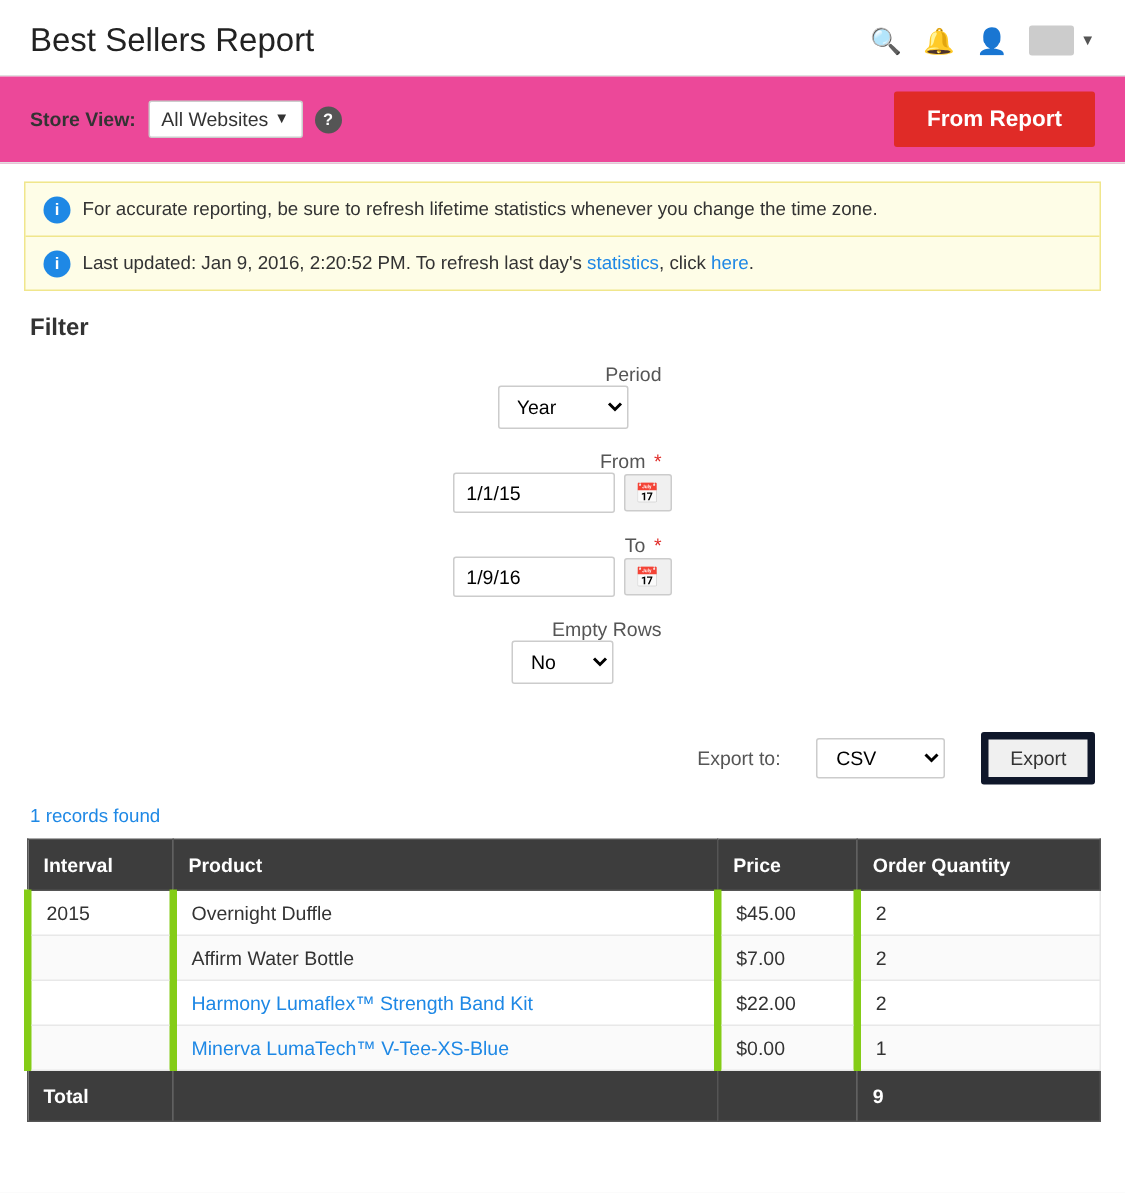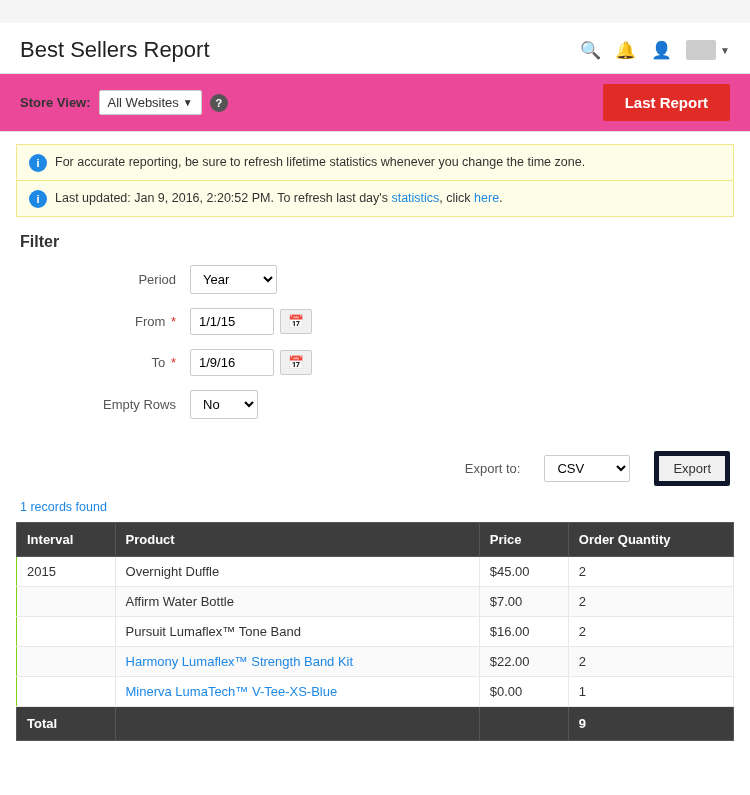--- a/index.html
+++ b/index.html
@@ -8,21 +8,20 @@
     .page-wrapper { background: #fff; max-width: 750px; margin: 0 auto; min-height: 795px; }
 
     
     .page-header {
       display: flex;
       align-items: center;
       justify-content: space-between;
       padding: 14px 20px 10px 20px;
       border-bottom: 1px solid #e0e0e0;
       background: #fff;
-      margin-top: 23px;
     }
     .page-title { font-size: 22px; font-weight: 300; color: #222; }
     .header-icons { display: flex; align-items: center; gap: 14px; }
     .header-icon { font-size: 17px; color: #555; cursor: pointer; }
     .user-block { display: flex; align-items: center; gap: 4px; font-size: 13px; color: #555; }
     .user-avatar { width: 30px; height: 20px; background: #ccc; border-radius: 2px; display: inline-block; }
 
     
     .store-view-bar {
       background: #ec4899;
@@ -63,35 +62,35 @@
       display: flex; align-items: center; justify-content: center; margin-top: 1px;
     }
     .info-text { font-size: 12.5px; color: #333; line-height: 1.5; }
     .info-text a { color: #1e88e5; text-decoration: none; }
 
     
     .filter-section { padding: 16px 20px 10px 20px; }
     .filter-title { font-size: 16px; font-weight: bold; margin-bottom: 14px; }
     .filter-form { padding: 0 10px; }
     .filter-row {
-      display: flex; align-items: center; margin-bottom: 14px;
+      display: flex; align-items: center; margin-bottom: 14px; flex-direction: column;
     }
     .filter-label {
       width: 160px; text-align: right; padding-right: 14px;
       font-size: 13px; color: #555;
     }
     .required-star { color: #e02b27; margin-left: 2px; }
     .filter-control { display: flex; align-items: center; gap: 6px; }
     .period-select {
       border: 1px solid #ccc; padding: 5px 8px; font-size: 13px;
       border-radius: 2px; background: #fff; width: 87px;
     }
     .date-input {
       border: 1px solid #ccc; padding: 5px 8px; font-size: 13px;
-      border-radius: 2px; background: #fff; width: 84px;
+      border-radius: 2px; background: #fff; width: 108px;
     }
     .calendar-btn {
       border: 1px solid #ccc; background: #f0f0f0; padding: 4px 7px;
       cursor: pointer; border-radius: 2px; font-size: 13px;
     }
     .empty-rows-select {
       border: 1px solid #ccc; padding: 5px 8px; font-size: 13px;
       border-radius: 2px; background: #fff; width: 68px;
     }
     .select-wrapper { display: flex; align-items: center; }
@@ -117,21 +116,21 @@
     
     .data-table { width: calc(100% - 32px); margin: 0 16px 16px 16px; border-collapse: collapse; }
     .data-table thead tr { background: #3d3d3d; color: #fff; }
     .data-table thead th {
       padding: 9px 10px; text-align: left; font-size: 13px; font-weight: bold; border: 1px solid #555;
     }
     .data-table tbody tr { background: #fff; }
     .data-table tbody tr:nth-child(even) { background: #fafafa; }
     .data-table tbody td {
       padding: 7px 10px; font-size: 13px; color: #333;
-      border-bottom: 1px solid #e8e8e8; border-left: 1px solid #84cc16; border-right: 1px solid #e8e8e8;
+      border-bottom: 1px solid #e8e8e8; border-left: 5px solid #84cc16; border-right: 1px solid #e8e8e8;
     }
     .data-table tbody td a { color: #1e88e5; text-decoration: none; }
     .data-table tfoot tr { background: #3d3d3d; color: #fff; }
     .data-table tfoot td {
       padding: 9px 10px; font-size: 13px; font-weight: bold; border: 1px solid #555;
     }
 
     .chevron { font-size: 10px; }
   </style>
 </head>
@@ -154,21 +153,21 @@
 
   <div class="store-view-bar">
     <div class="store-view-left">
       <span class="store-view-label">Store View:</span>
       <div class="store-view-select">
         <span>All Websites</span>
         <span class="chevron">▼</span>
       </div>
       <div class="help-icon">?</div>
     </div>
-    <button class="show-report-btn">Last Report</button>
+    <button class="show-report-btn">From Report</button>
   </div>
 
   <div class="info-banners">
     <div class="info-banner">
       <div class="info-icon">i</div>
       <span class="info-text">For accurate reporting, be sure to refresh lifetime statistics whenever you change the time zone.</span>
     </div>
     <div class="info-banner">
       <div class="info-icon">i</div>
       <span class="info-text">
@@ -261,26 +260,20 @@
           <td>2</td>
         </tr>
         <tr>
           <td></td>
           <td>Affirm Water Bottle</td>
           <td>$7.00</td>
           <td>2</td>
         </tr>
         <tr>
           <td></td>
-          <td>Pursuit Lumaflex™ Tone Band</td>
-          <td>$16.00</td>
-          <td>2</td>
-        </tr>
-        <tr>
-          <td></td>
           <td><a href="#">Harmony Lumaflex™ Strength Band Kit</a></td>
           <td>$22.00</td>
           <td>2</td>
         </tr>
         <tr>
           <td></td>
           <td><a href="#">Minerva LumaTech™ V-Tee-XS-Blue</a></td>
           <td>$0.00</td>
           <td>1</td>
         </tr>

